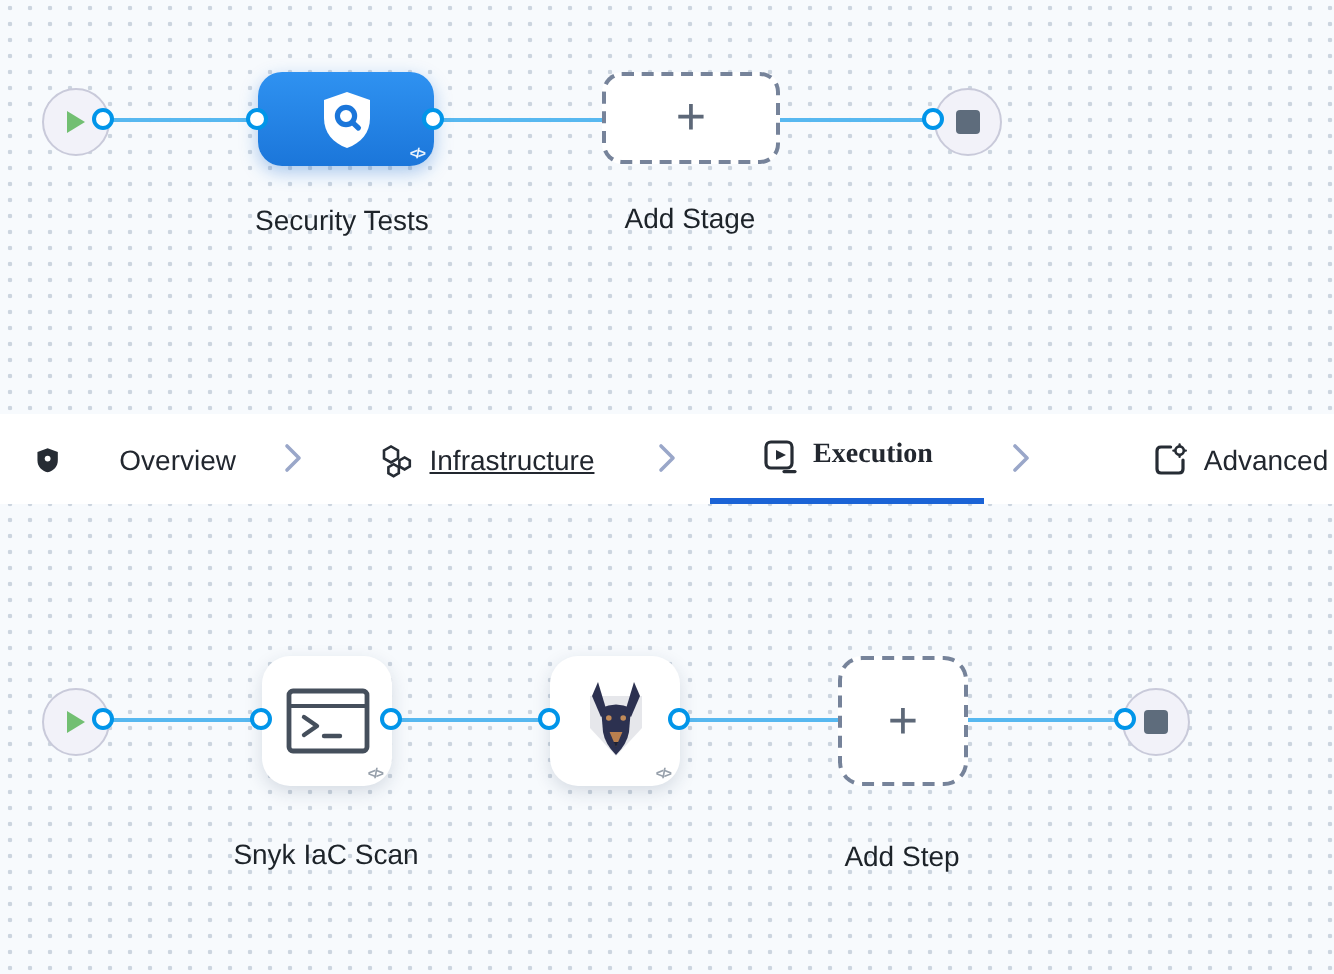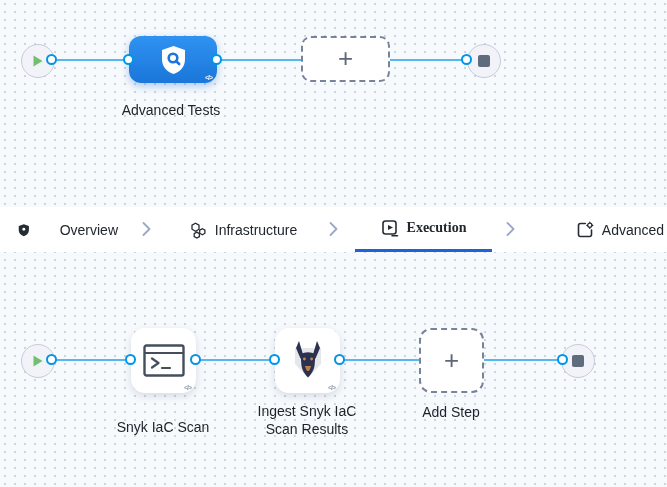--- a/index.html
+++ b/index.html
@@ -49,25 +49,26 @@
   </div>
 
   <div class="stage-node">
     <svg width="27" height="30" viewBox="0 0 27 30">
       <path d="M13.5 1 L25 5 V14 C25 21.5 20.5 26.5 13.5 29 C6.5 26.5 2 21.5 2 14 V5 Z" fill="#ffffff"></path>
       <circle cx="13" cy="13" r="4.3" fill="none" stroke="#1b76da" stroke-width="2.6"></circle>
       <path d="M16.2 16.2 L19.2 19" stroke="#1b76da" stroke-width="2.6" stroke-linecap="round"></path>
     </svg>
     <span class="code-badge on-blue">&lt;/&gt;</span>
   </div>
-  <div class="node-label" style="left:111px;top:101px;width:120px;">Advanced Tests</div>
+  <div class="node-label" style="left:111px;top:101px;width:120px;">Security Tests</div>
 
   <div class="dashed-box" style="left:301px;top:36px;width:89px;height:46px;border-radius:10px;">
     <span class="plus">+</span>
   </div>
+  <div class="node-label" style="left:295px;top:100px;width:100px;">Add Stage</div>
 
   <div class="endpoint" style="left:467px;top:44px;">
     <div class="stop-square"></div>
   </div>
 
   <div class="port" style="left:46px;top:54px;"></div>
   <div class="port" style="left:123px;top:54px;"></div>
   <div class="port" style="left:211px;top:54px;"></div>
   <div class="port" style="left:461px;top:54px;"></div>
 
@@ -79,21 +80,21 @@
       </svg>
       <span>Overview</span>
     </div>
 
     <div class="tab-chevron" style="left:142px;position:absolute;">
       <svg width="9" height="16" viewBox="0 0 9 16">
         <polyline points="1.5,2 7.5,8 1.5,14" fill="none" stroke="#9aa7c9" stroke-width="1.8" stroke-linecap="round" stroke-linejoin="round"></polyline>
       </svg>
     </div>
 
-    <div class="tab" style="left:176px;width:134px;">
+    <div class="tab" style="left:176px;width:134px;text-decoration:underline;">
       <svg width="18" height="18" viewBox="0 0 18 18">
         <polygon points="10,8.2 6.5,10.2 3,8.2 3,4.2 6.5,2.2 10,4.2" fill="none" stroke="#262c34" stroke-width="1.3"></polygon>
         <polygon points="15.9,12.2 13.3,13.7 10.7,12.2 10.7,9.2 13.3,7.7 15.9,9.2" fill="none" stroke="#262c34" stroke-width="1.3"></polygon>
         <polygon points="10.4,15.6 7.8,17.1 5.2,15.6 5.2,12.6 7.8,11.1 10.4,12.6" fill="none" stroke="#262c34" stroke-width="1.3"></polygon>
       </svg>
       <span>Infrastructure</span>
     </div>
 
     <div class="tab-chevron" style="left:329px;position:absolute;">
       <svg width="9" height="16" viewBox="0 0 9 16">
@@ -154,26 +155,25 @@
       <polygon points="9,1 13.5,16 10.5,18.5 6,8" fill="#2c3150"></polygon>
       <polygon points="27,1 22.5,16 25.5,18.5 30,8" fill="#2c3150"></polygon>
       <path d="M10.5 14 Q18 10.5 25.5 14 L24.5 26 Q23.5 32 18 37.5 Q12.5 32 11.5 26 Z" fill="#2c3150"></path>
       <circle cx="14.4" cy="19" r="1.4" fill="#c18a58"></circle>
       <circle cx="21.6" cy="19" r="1.4" fill="#c18a58"></circle>
       <polygon points="14.8,26 21.2,26 18,33.5" fill="#b97f4e"></polygon>
       <polygon points="16.8,31 19.2,31 18,33.8" fill="#1d2238"></polygon>
     </svg>
     <span class="code-badge on-white">&lt;/&gt;</span>
   </div>
-  <div class="node-label" style="left:247px;top:402px;width:120px;">Ingest Snyk IaC Scan Results</div>
 
   <div class="dashed-box" style="left:419px;top:328px;width:65px;height:65px;border-radius:12px;">
     <span class="plus">+</span>
   </div>
-  <div class="node-label" style="left:401px;top:403px;width:100px;">Add Step</div>
+  <div class="node-label" style="left:401px;top:419px;width:100px;">Add Step</div>
 
   <div class="endpoint" style="left:561px;top:344px;">
     <div class="stop-square"></div>
   </div>
 
   <div class="port" style="left:46px;top:354px;"></div>
   <div class="port" style="left:125px;top:354px;"></div>
   <div class="port" style="left:190px;top:354px;"></div>
   <div class="port" style="left:269px;top:354px;"></div>
   <div class="port" style="left:334px;top:354px;"></div>

